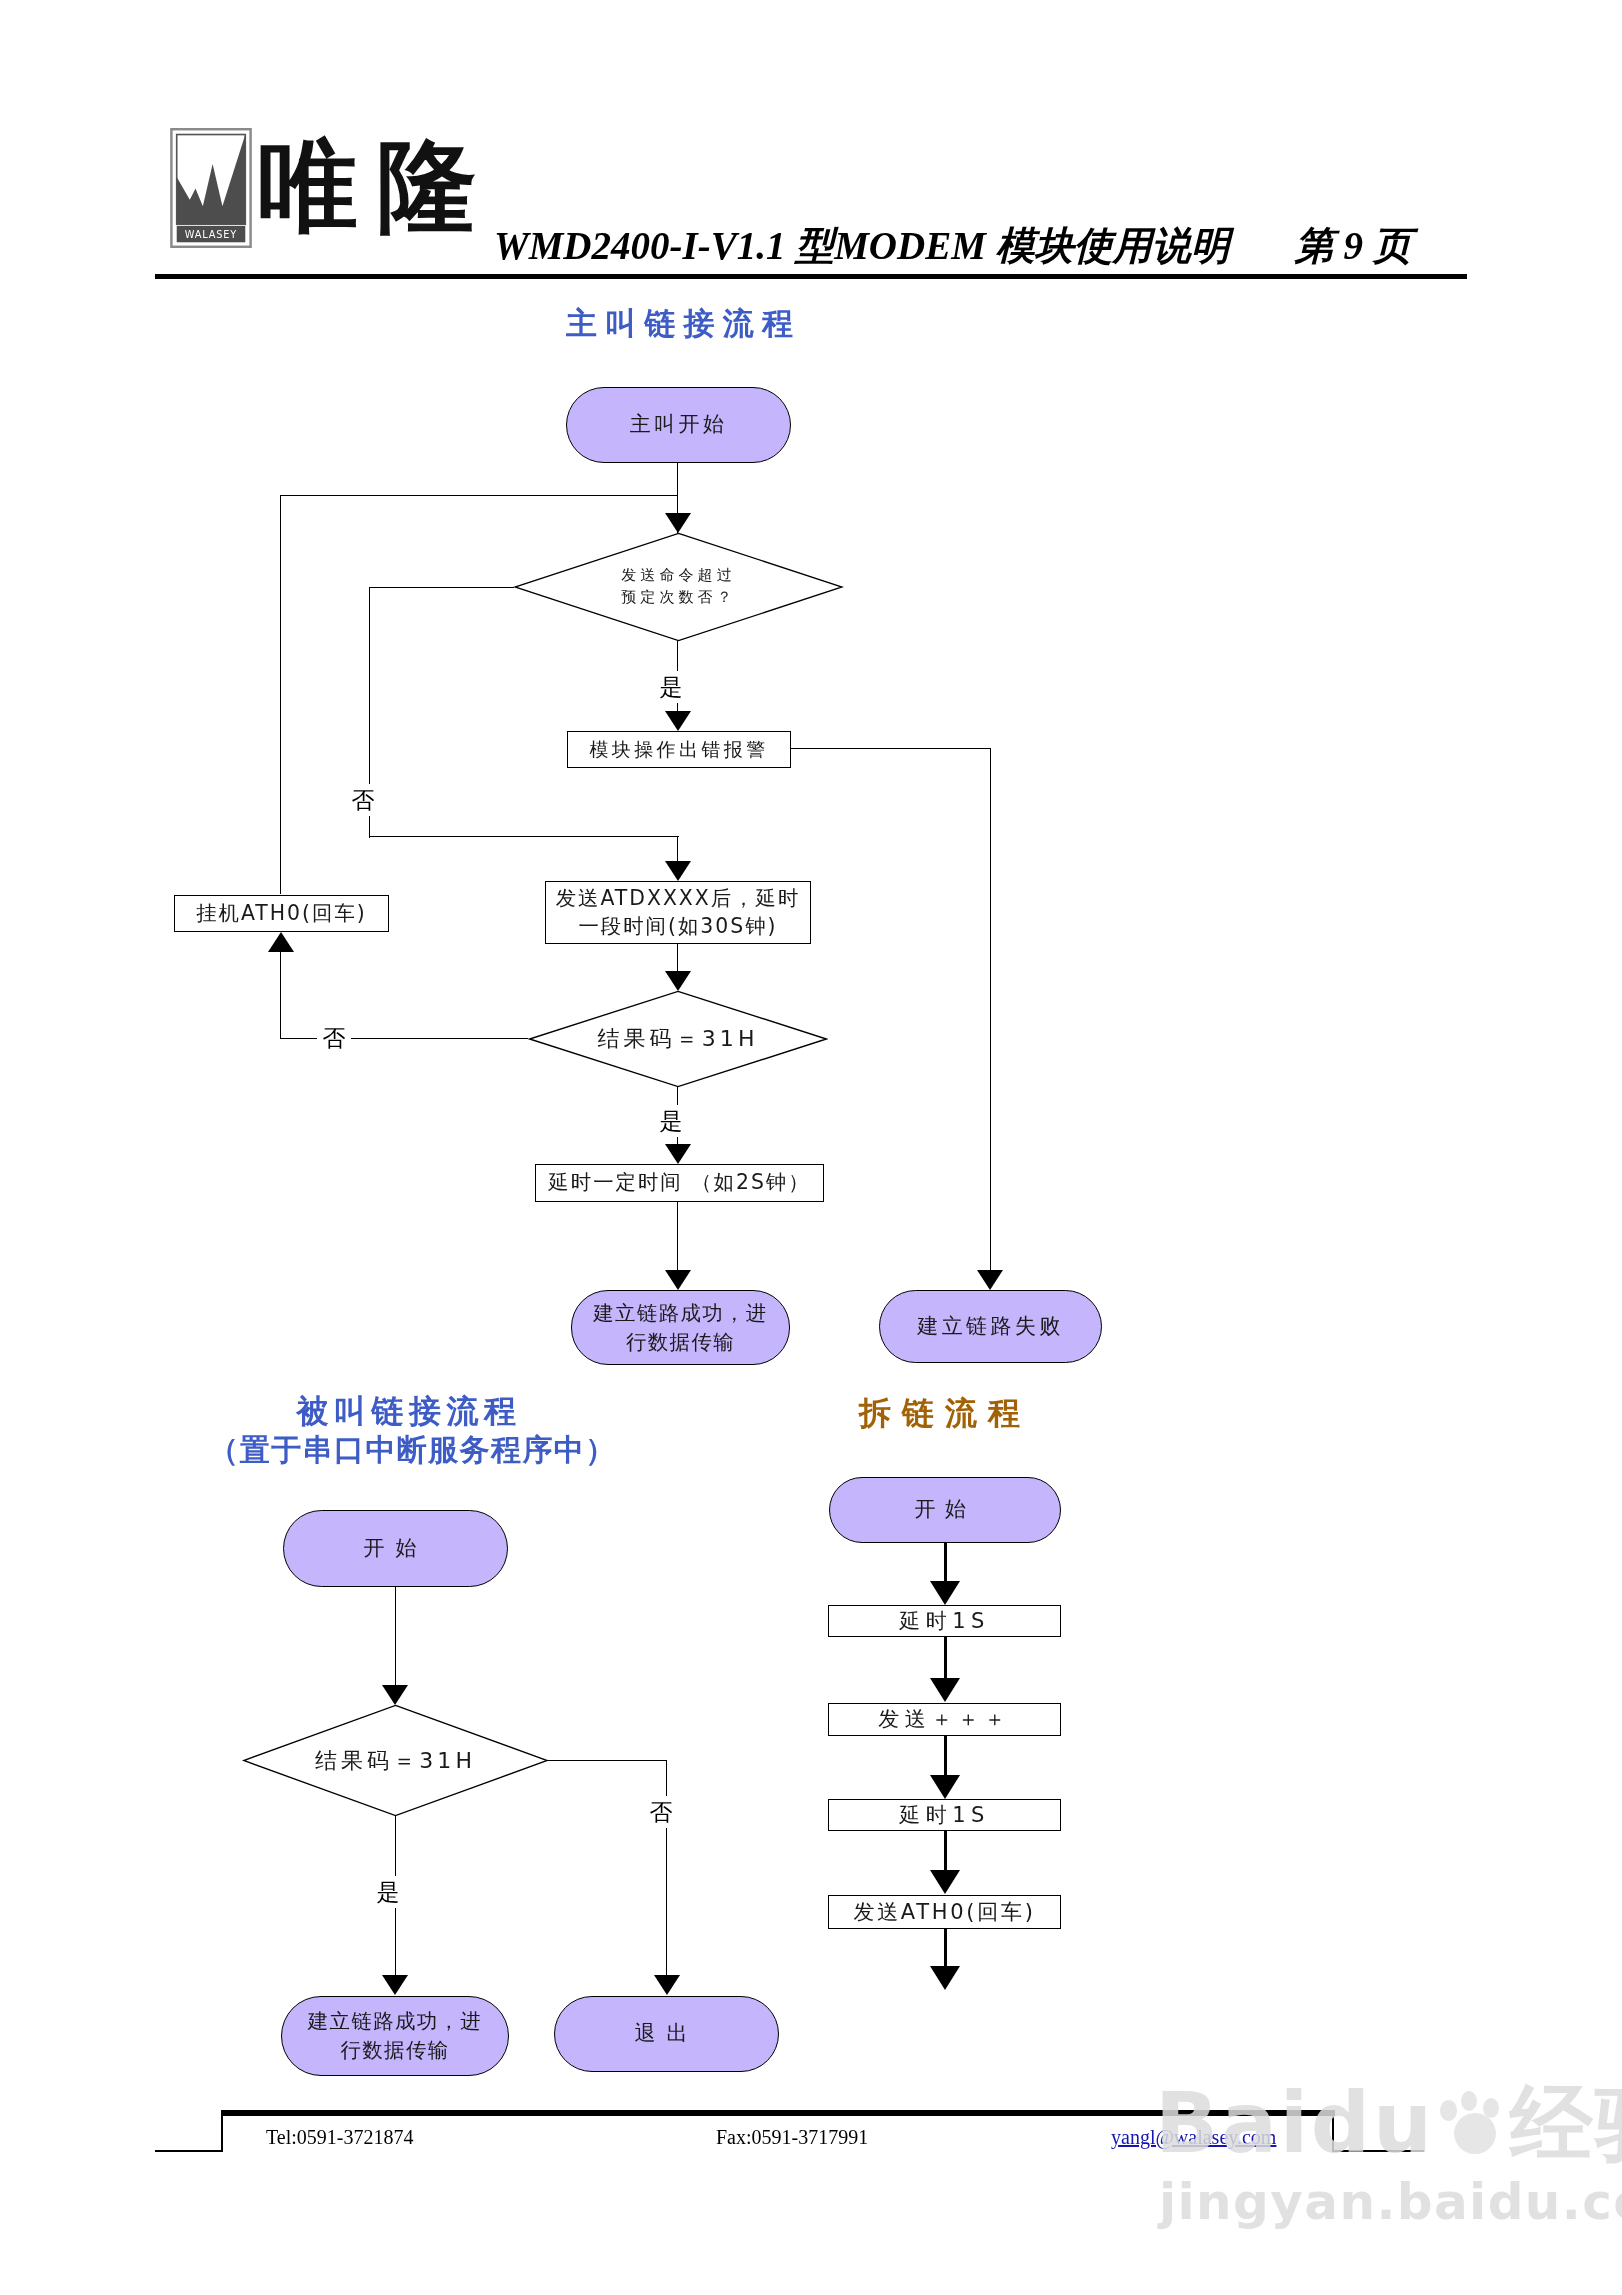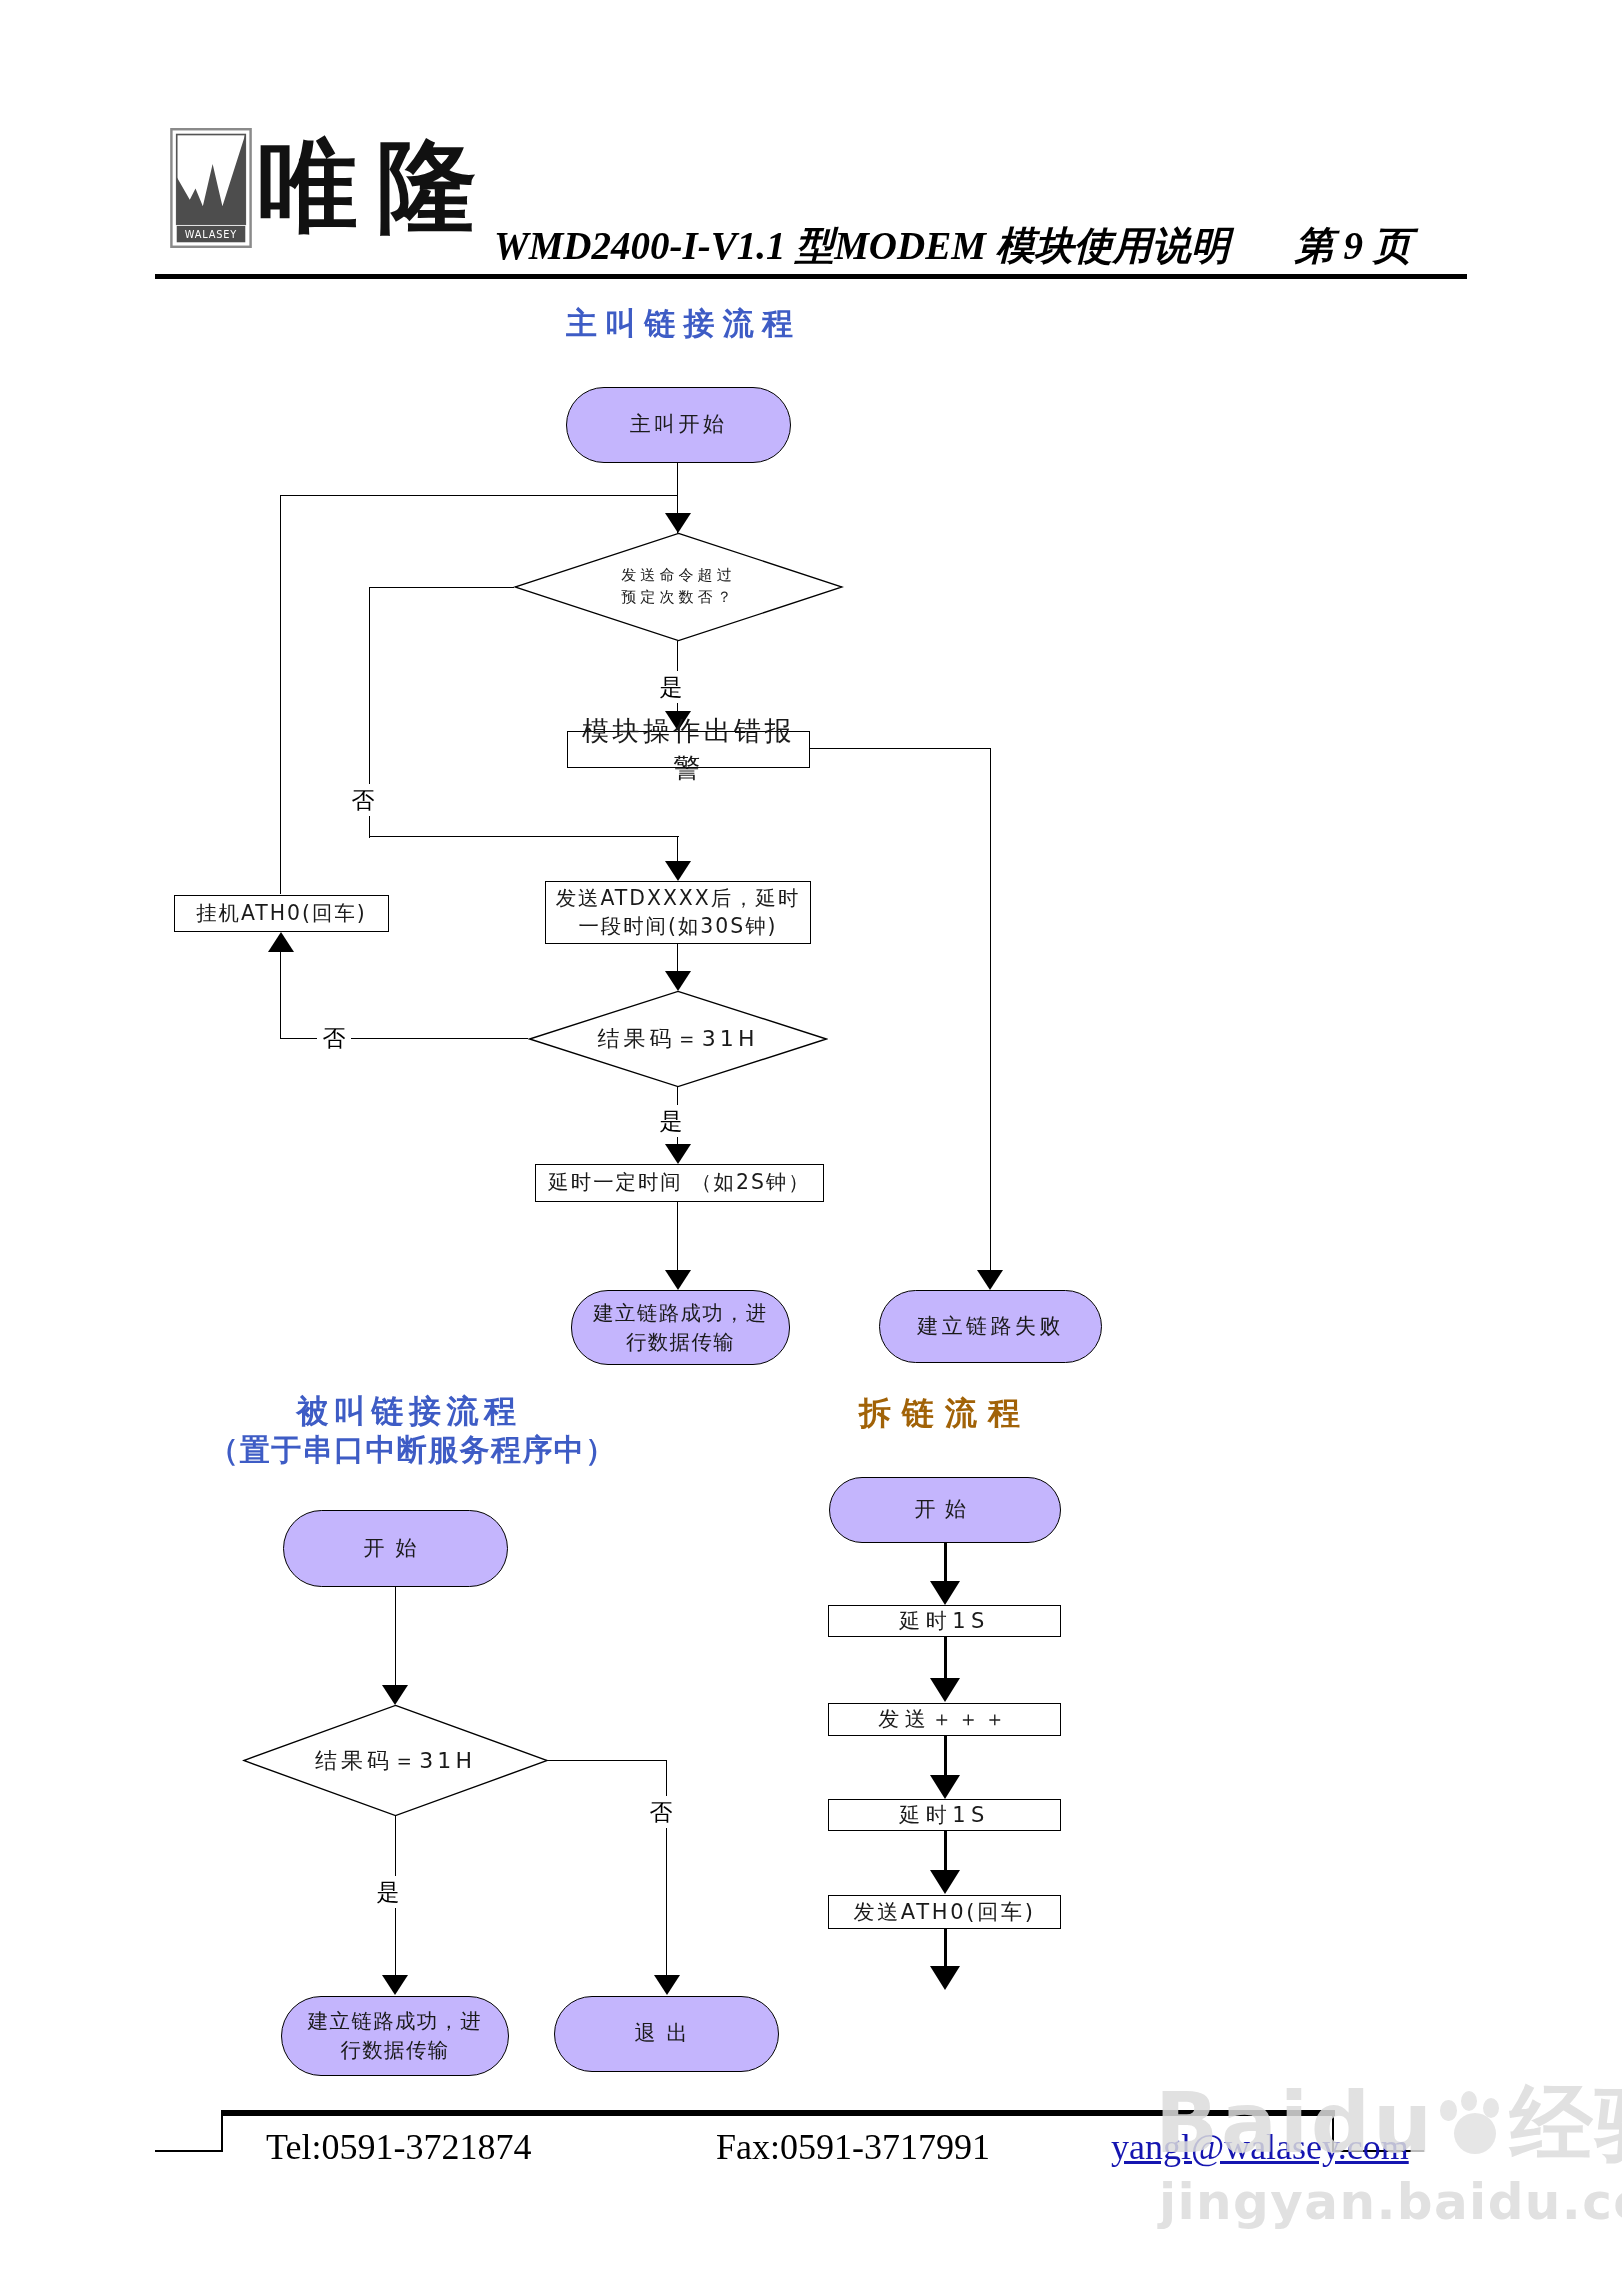--- a/index.html
+++ b/index.html
@@ -29,21 +29,21 @@
        letter-spacing:4.1px;line-height:1.45;text-align:center;}
   .arrow-down{position:absolute;width:0;height:0;border-left:13px solid transparent;
        border-right:13px solid transparent;border-top:20.4px solid #000;z-index:2;}
   .arrow-up{position:absolute;width:0;height:0;border-left:13px solid transparent;
        border-right:13px solid transparent;border-bottom:20.4px solid #000;z-index:2;}
   .arrow-big{border-left-width:15px;border-right-width:15px;border-top-width:24.5px;}
   .lbl{position:absolute;z-index:3;background:#fff;padding:0.7px 5.5px;font-size:23px;color:#000;}
   .flow-title{position:absolute;z-index:2;font-weight:600;text-align:center;
        font-family:"DejaVu Serif","Liberation Serif",serif;white-space:nowrap;}
   
-  .footer-text{position:absolute;z-index:4;font-size:36px;
+  .footer-text{position:absolute;z-index:4;font-size:20px;
        font-family:"Liberation Serif","DejaVu Serif",serif;color:#000;white-space:nowrap;}
   .email-link{text-decoration:underline;}
   .border-seg{position:absolute;background:#000;z-index:2;}
   
   .wm{position:absolute;z-index:5;color:#dcdcdc;font-weight:700;pointer-events:none;
       white-space:nowrap;opacity:0.85;}
   .wm-row1{left:1155px;top:2069px;font-size:83px;letter-spacing:2.7px;}
   .wm-row2{left:1159px;top:2173px;font-size:50px;letter-spacing:1.4px;}
   .wm-paw{display:inline-block;position:relative;width:75px;height:68px;vertical-align:-6.8px;}
   .wm-paw i{position:absolute;background:#e2e2e2;border-radius:50%;}
@@ -85,21 +85,21 @@
       </svg>
     <div class="dtext">
       <span>发送命令超过</span>
       <span>预定次数否？</span>
     </div>
   </div>
 
   <div class="vline" style="left:677px;top:641px;height:85px;"></div>
   <div class="lbl" style="left:654px;top:671px;">是</div>
   <div class="arrow-down" style="left:665px;top:711px;"></div>
-  <div class="node-box" style="left:567px;top:731px;width:243px;height:37px;font-size:27px;">
+  <div class="node-box" style="left:567px;top:731px;width:224px;height:37px;font-size:19px;">
     <span>模块操作出错报警</span>
   </div>
 
   <div class="hline" style="left:776px;top:748px;width:215px;"></div>
   <div class="vline" style="left:990px;top:748px;height:523px;"></div>
   <div class="arrow-down" style="left:977px;top:1270px;"></div>
   <div class="node-ellipse" style="left:879px;top:1290px;width:223px;height:73px;border-radius:37px;">
     <span>建立链路失败</span>
   </div>
 

